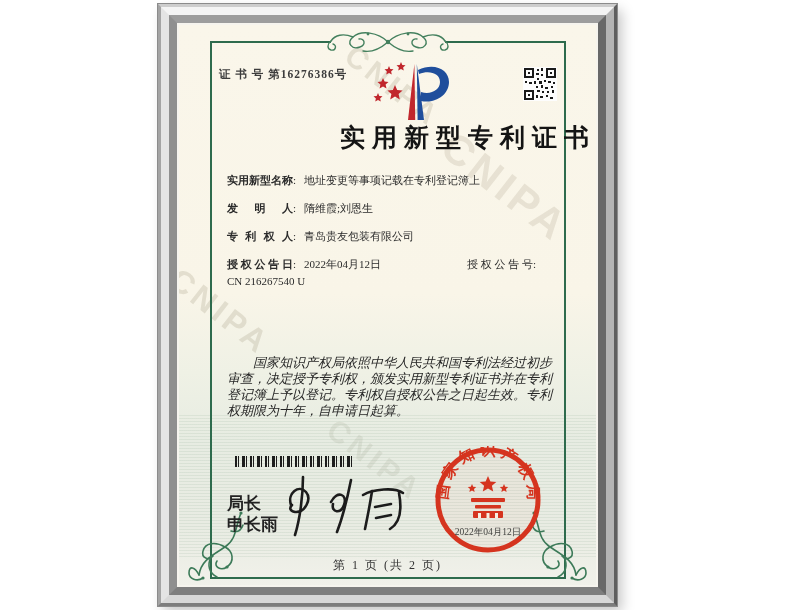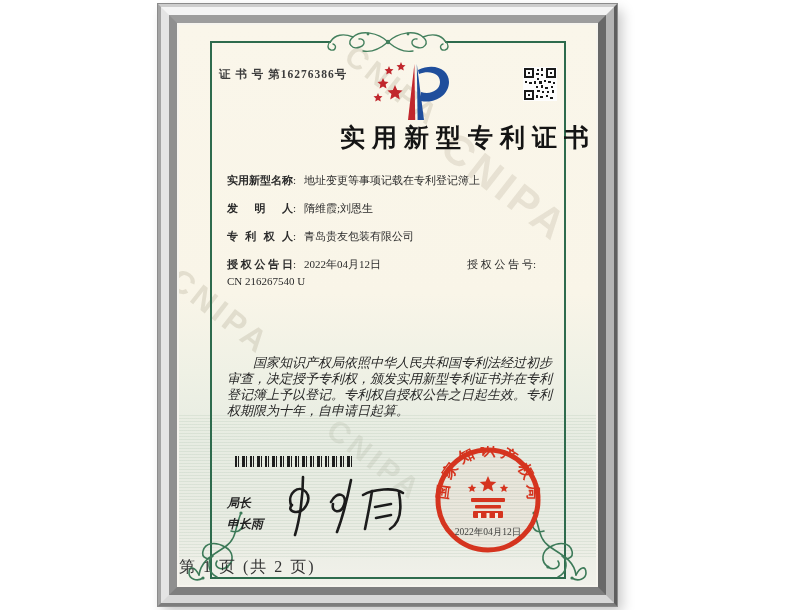--- a/index.html
+++ b/index.html
@@ -57,26 +57,26 @@
            line-height:16px; font-style:italic; color:#262626; }
   .paras p { text-indent:2em; margin:0; }
 
   .barcode { position:absolute; left:56px; top:431px; width:120px; height:11px;
              background:repeating-linear-gradient(90deg,
                #1c1c1c 0 2px, transparent 2px 3px,
                #1c1c1c 3px 4px, transparent 4px 7px,
                #1c1c1c 7px 10px, transparent 10px 11px,
                #1c1c1c 11px 12px, transparent 12px 15px); }
 
-  .signer { position:absolute; left:48px; top:468px; font-size:12px;
-            line-height:21px; color:#222; font-weight:700;font-style:italic; }
+  .signer { position:absolute; left:48px; top:468px; font-size:17px;
+            line-height:21px; color:#222; font-weight:700; }
   .signature { position:absolute; left:92px; top:446px; }
   .seal { position:absolute; left:255px; top:421px; }
-  .footer { position:absolute; left:0; right:0; top:532px; 
-            font-size:16px; letter-spacing:2px; color:#333;font-family:Liberation Serif, serif; }
+  .footer { position:absolute; left:0; right:0; top:532px; text-align:center;
+            font-size:12px; letter-spacing:2px; color:#333;font-family:Liberation Serif, serif; }
 
   .flourish-top { position:absolute; left:calc(50% - 85px); top:3px; }
   .flourish-bl  { position:absolute; left:8px;  top:486px; }
   .flourish-br  { position:absolute; right:8px; top:486px; transform:scaleX(-1); }
 </style>
 </head>
 <body>
 
 <div class="frame">
  <div class="f2">

